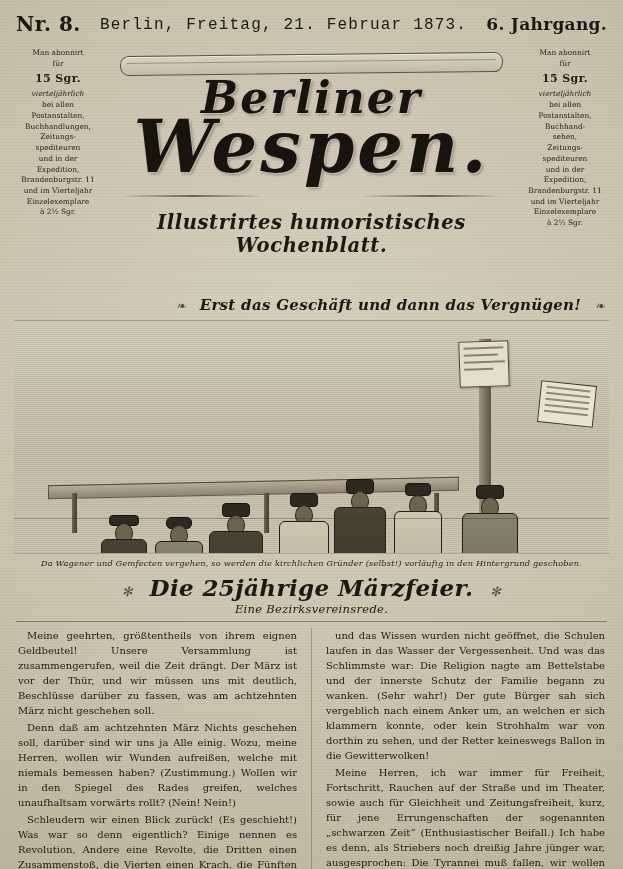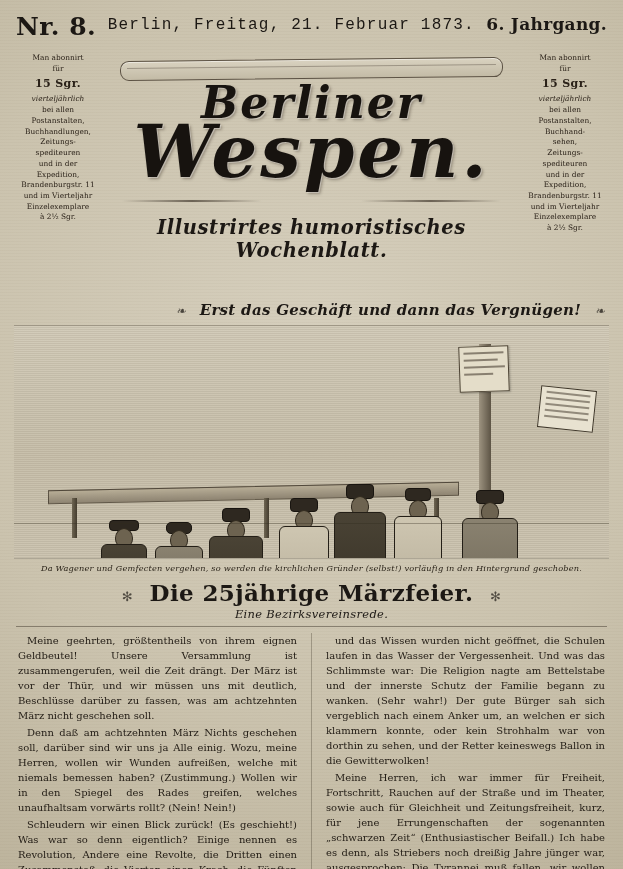--- a/index.html
+++ b/index.html
@@ -21,21 +21,21 @@
     padding:8px 10px 0 10px;
   }
   
   .topline{
     display:flex;align-items:flex-start;justify-content:space-between;
     padding:4px 6px 0 6px;
   }
   .issue-no{
     font-family:"DejaVu Serif", serif;
     font-weight:bold;
-    font-size:25px;
+    font-size:20px;
     letter-spacing:0.5px;
     line-height:1;
     padding-top:2px;
   }
   .dateline{
     font-family:Liberation Mono, monospace;
     font-size:16px;
     letter-spacing:1.2px;
     padding-top:4px;
     text-align:center;
@@ -224,20 +224,21 @@
     color:#2a2319;
   }
   
   .art-head{
     text-align:center;
     margin-top:6px;
   }
   .art-title{
     font-family:"DejaVu Serif", serif;
     font-weight:bold;
+    font-style:italic;
     font-size:23px;
     letter-spacing:.4px;
   }
   .art-title .orn{font-size:13px;opacity:.7;padding:0 8px;font-weight:normal;}
   .art-sub{
     font-family:"DejaVu Serif", serif;
     font-style:italic;
     font-size:11.5px;
     margin-top:1px;
     letter-spacing:.3px;

